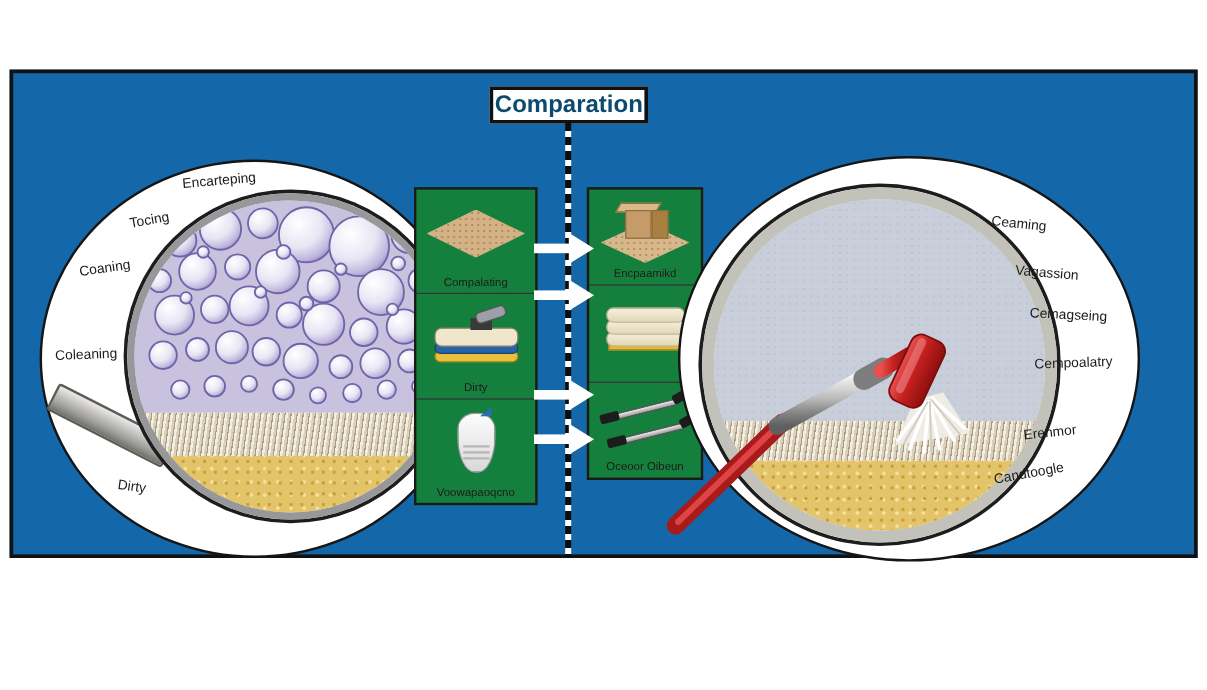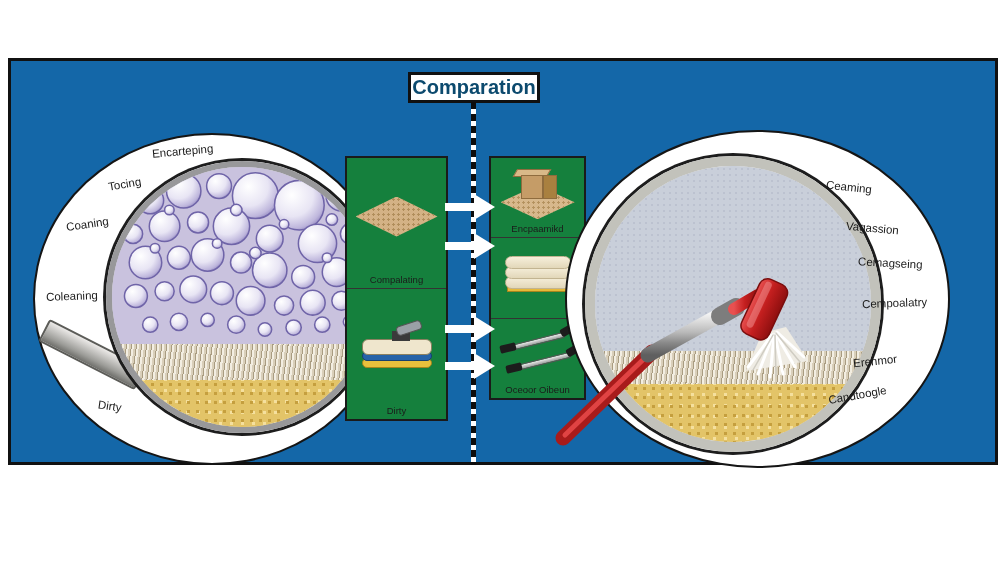--- a/index.html
+++ b/index.html
@@ -231,20 +231,28 @@
         <div class="pad">
             <div class="gripbase"></div>
             <div class="grip"></div>
             <div class="layer l1"></div>
             <div class="layer l2"></div>
             <div class="layer l3"></div>
           </div>
       </div>
       <div class="cell-label">Dirty</div>
     </div>
+    <div class="cell">
+      <div class="art">
+          <div class="bottle">
+            <div class="band"></div>
+          </div>
+        </div>
+      <div class="cell-label">Voowapaoqcno</div>
+    </div>
   </div>
 
   <div class="arrow" style="top:194px;">
       <div class="shaft"></div>
       <div class="head"></div>
     </div>
   <div class="arrow" style="top:233px;">
       <div class="shaft"></div>
       <div class="head"></div>
     </div>

